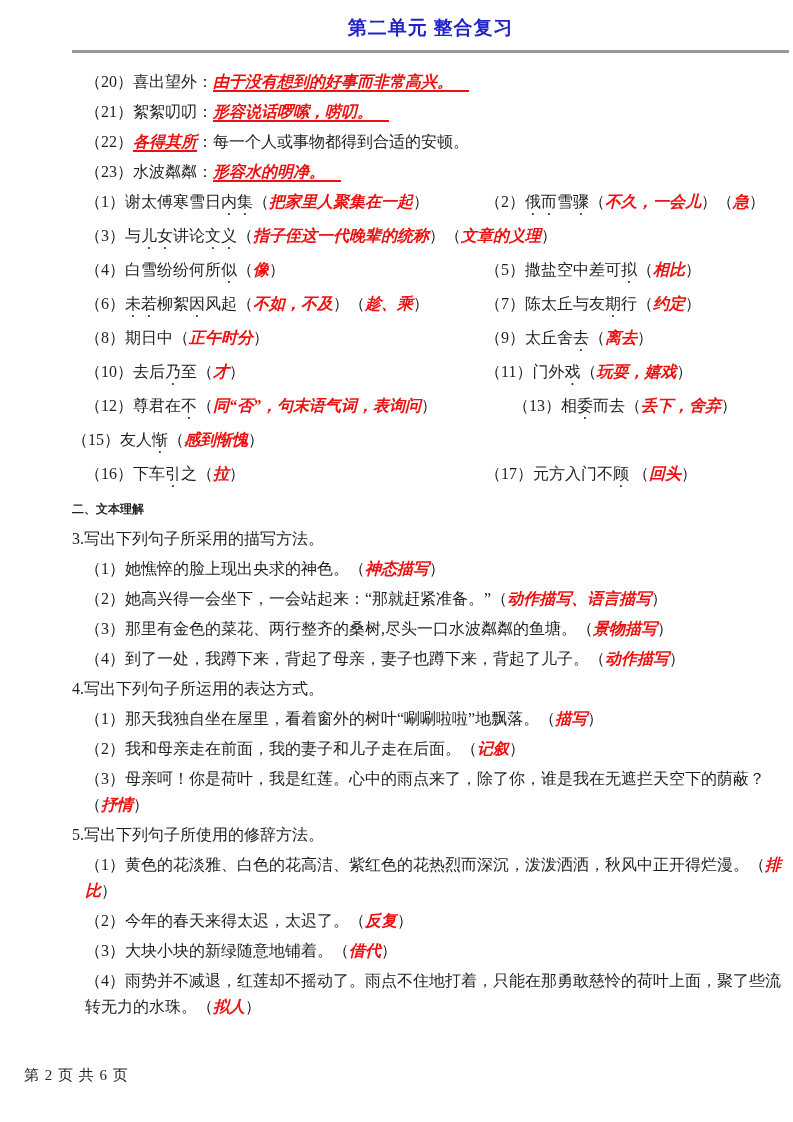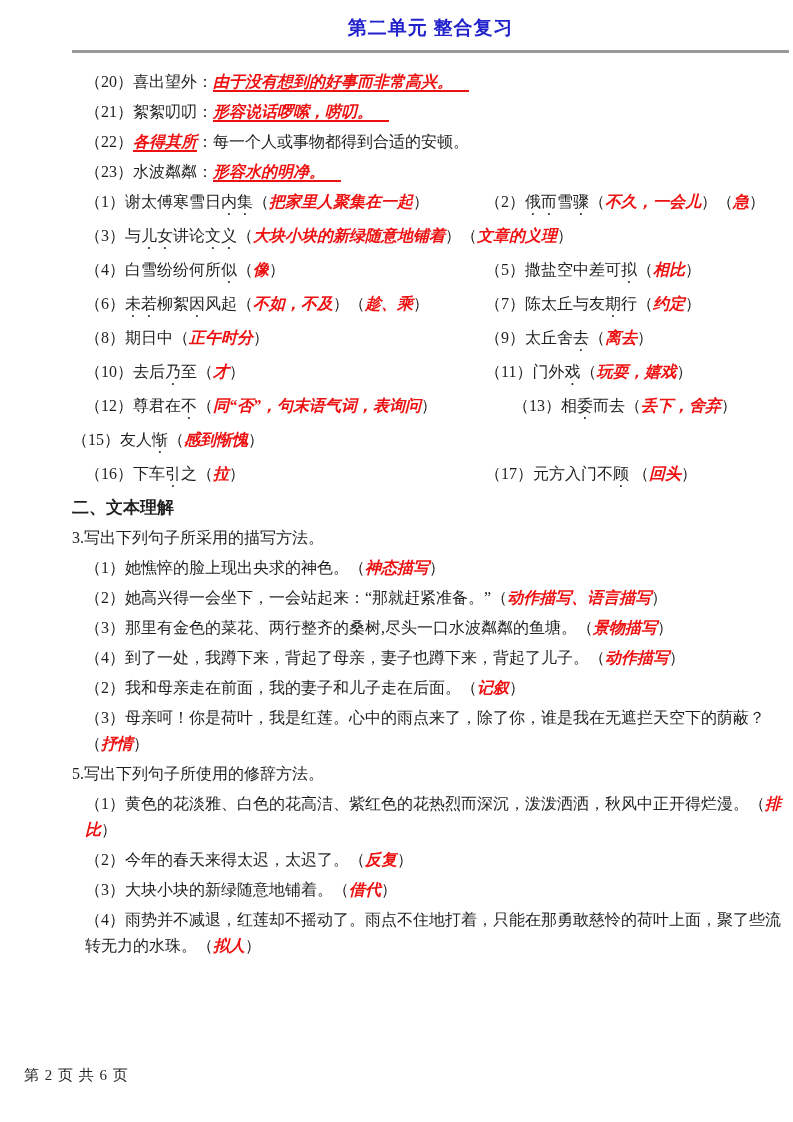--- a/index.html
+++ b/index.html
@@ -20,21 +20,21 @@
   }
   .hdr-rule{height:3px;background:#999999;margin:0 0 16px 0;}
   .para{line-height:26px;margin:0 0 4px 0;}
   .ind{padding-left:13px;}
   .row{display:flex;margin:0 0 4px 0;}
   .row .para{margin:0;}
   .col-l{flex:0 0 400px;}
   .col-r{flex:1;}
   .indent-sm{padding-left:28px;}
   .seg-k{color:var(--ink);}
-  .seg-b{color:var(--ink);font-weight:bold;font-size:17px;}
+  .seg-b{color:var(--ink);font-weight:bold;font-size:12px;}
   .seg-kd{
     color:var(--ink);
     -webkit-text-emphasis:filled dot #1f1f1f;
     text-emphasis:filled dot #1f1f1f;
     -webkit-text-emphasis-position:under;
     text-emphasis-position:under right;
     font-family:Liberation Serif, serif;
   }
   .seg-r{color:var(--red);font-weight:bold;font-style:italic;}
   .seg-ru{color:var(--red);font-weight:bold;font-style:italic;border-bottom:2px solid var(--red);padding-right:16px;text-align:center;}
@@ -55,21 +55,21 @@
   <div class="para ind"><span class="seg-k">（20）喜出望外：</span><span class="seg-ru">由于没有想到的好事而非常高兴。</span></div>
   <div class="para ind"><span class="seg-k">（21）絮絮叨叨：</span><span class="seg-ru">形容说话啰嗦，唠叨。</span></div>
   <div class="para ind"><span class="seg-k">（22）</span><span class="seg-rt">各得其所</span><span class="seg-k">：每一个人或事物都得到合适的安顿。</span></div>
   <div class="para ind"><span class="seg-k">（23）水波粼粼：</span><span class="seg-ru">形容水的明净。</span></div>
 
 
   <div class="row">
     <div class="para col-l ind"><span class="seg-k">（1）谢太傅寒雪日</span><span class="seg-kd">内集</span><span class="seg-k">（</span><span class="seg-r">把家里人聚集在一起</span><span class="seg-k">）</span></div>
     <div class="para col-r"><span class="seg-k">（2）</span><span class="seg-kd">俄而</span><span class="seg-k">雪</span><span class="seg-kd">骤</span><span class="seg-k">（</span><span class="seg-r">不久，一会儿</span><span class="seg-k">）（</span><span class="seg-r">急</span><span class="seg-k">）</span></div>
   </div>
-  <div class="para ind"><span class="seg-k">（3）与</span><span class="seg-kd">儿女</span><span class="seg-k">讲论</span><span class="seg-kd">文义</span><span class="seg-k">（</span><span class="seg-r">大块小块的新绿随意地铺着</span><span class="seg-k">）（</span><span class="seg-r">文章的义理</span><span class="seg-k">）</span></div>
+  <div class="para ind"><span class="seg-k">（3）与</span><span class="seg-kd">儿女</span><span class="seg-k">讲论</span><span class="seg-kd">文义</span><span class="seg-k">（</span><span class="seg-r">指子侄这一代晚辈的统称</span><span class="seg-k">）（</span><span class="seg-r">文章的义理</span><span class="seg-k">）</span></div>
   <div class="row">
     <div class="para col-l ind"><span class="seg-k">（4）白雪纷纷何所</span><span class="seg-kd">似</span><span class="seg-k">（</span><span class="seg-r">像</span><span class="seg-k">）</span></div>
     <div class="para col-r"><span class="seg-k">（5）撒盐空中差可</span><span class="seg-kd">拟</span><span class="seg-k">（</span><span class="seg-r">相比</span><span class="seg-k">）</span></div>
   </div>
   <div class="row">
     <div class="para col-l ind"><span class="seg-k">（6）</span><span class="seg-kd">未若</span><span class="seg-k">柳絮</span><span class="seg-kd">因</span><span class="seg-k">风起（</span><span class="seg-r">不如，不及</span><span class="seg-k">）（</span><span class="seg-r">趁、乘</span><span class="seg-k">）</span></div>
     <div class="para col-r"><span class="seg-k">（7）陈太丘与友</span><span class="seg-kd">期</span><span class="seg-k">行（</span><span class="seg-r">约定</span><span class="seg-k">）</span></div>
   </div>
   <div class="row">
     <div class="para col-l ind"><span class="seg-k">（8）期日中（</span><span class="seg-r">正午时分</span><span class="seg-k">）</span></div>
@@ -92,20 +92,22 @@
   </div>
 
   <div class="para"><span class="seg-b">二、文本理解</span></div>
 
   <div class="para"><span class="seg-k">3.写出下列句子所采用的描写方法。</span></div>
   <div class="para ind"><span class="seg-k">（1）她憔悴的脸上现出央求的神色。（</span><span class="seg-r">神态描写</span><span class="seg-k">）</span></div>
   <div class="para ind"><span class="seg-k">（2）她高兴得一会坐下，一会站起来：“那就赶紧准备。”（</span><span class="seg-r">动作描写、语言描写</span><span class="seg-k">）</span></div>
   <div class="para ind"><span class="seg-k">（3）那里有金色的菜花、两行整齐的桑树,尽头一口水波粼粼的鱼塘。（</span><span class="seg-r">景物描写</span><span class="seg-k">）</span></div>
   <div class="para ind"><span class="seg-k">（4）到了一处，我蹲下来，背起了母亲，妻子也蹲下来，背起了儿子。（</span><span class="seg-r">动作描写</span><span class="seg-k">）</span></div>
 
+  <div class="para"><span class="seg-k">4.写出下列句子所运用的表达方式。</span></div>
+  <div class="para ind"><span class="seg-k">（1）那天我独自坐在屋里，看着窗外的树叶“唰唰啦啦”地飘落。（</span><span class="seg-r">描写</span><span class="seg-k">）</span></div>
   <div class="para ind"><span class="seg-k">（2）我和母亲走在前面，我的妻子和儿子走在后面。（</span><span class="seg-r">记叙</span><span class="seg-k">）</span></div>
   <div class="para ind"><span class="seg-k">（3）母亲呵！你是荷叶，我是红莲。心中的雨点来了，除了你，谁是我在无遮拦天空下的荫蔽？（</span><span class="seg-r">抒情</span><span class="seg-k">）</span></div>
 
   <div class="para"><span class="seg-k">5.写出下列句子所使用的修辞方法。</span></div>
   <div class="para ind"><span class="seg-k">（1）黄色的花淡雅、白色的花高洁、紫红色的花热烈而深沉，泼泼洒洒，秋风中正开得烂漫。（</span><span class="seg-r">排比</span><span class="seg-k">）</span></div>
   <div class="para ind"><span class="seg-k">（2）今年的春天来得太迟，太迟了。（</span><span class="seg-r">反复</span><span class="seg-k">）</span></div>
   <div class="para ind"><span class="seg-k">（3）大块小块的新绿随意地铺着。（</span><span class="seg-r">借代</span><span class="seg-k">）</span></div>
   <div class="para ind"><span class="seg-k">（4）雨势并不减退，红莲却不摇动了。雨点不住地打着，只能在那勇敢慈怜的荷叶上面，聚了些流转无力的水珠。（</span><span class="seg-r">拟人</span><span class="seg-k">）</span></div>
 
   <div class="footer">第 2 页 共 6 页</div>

